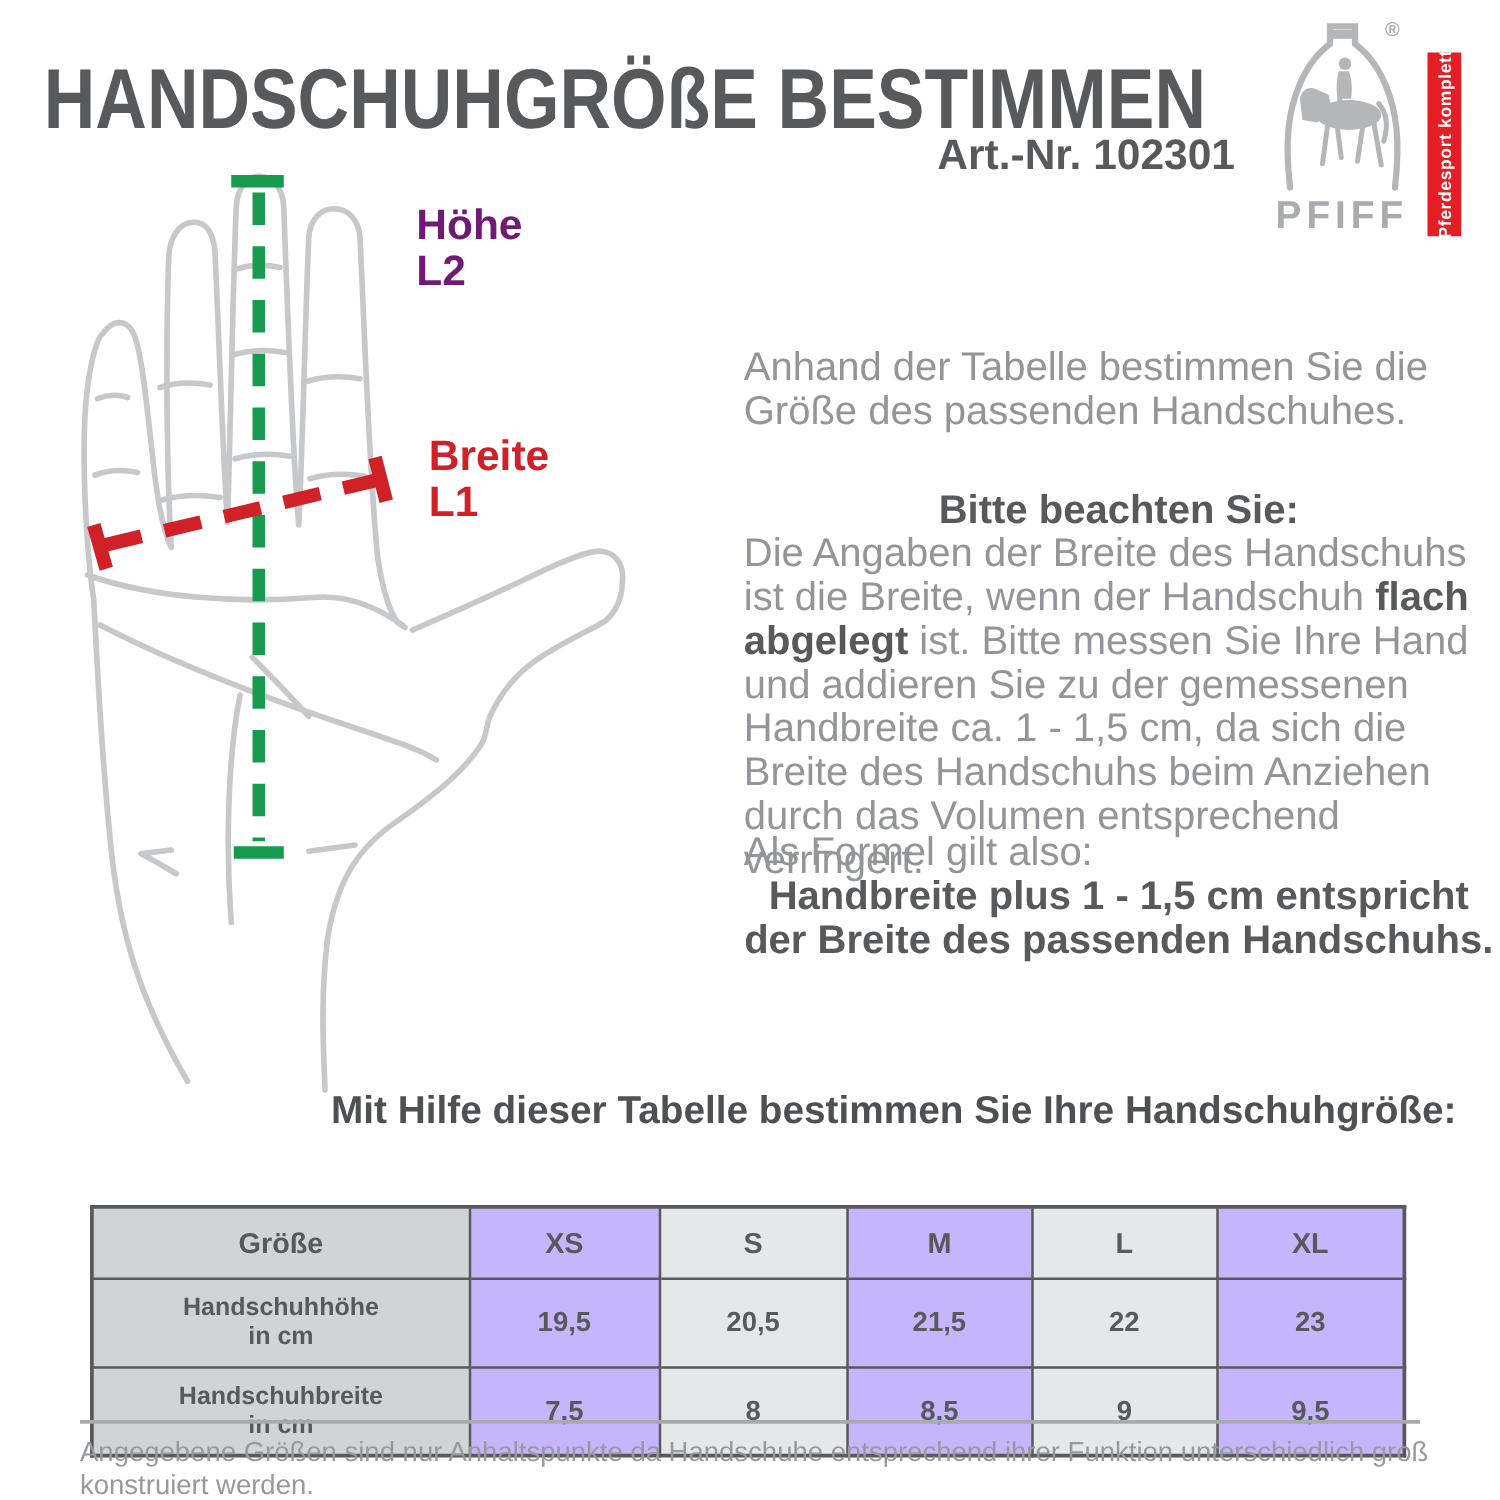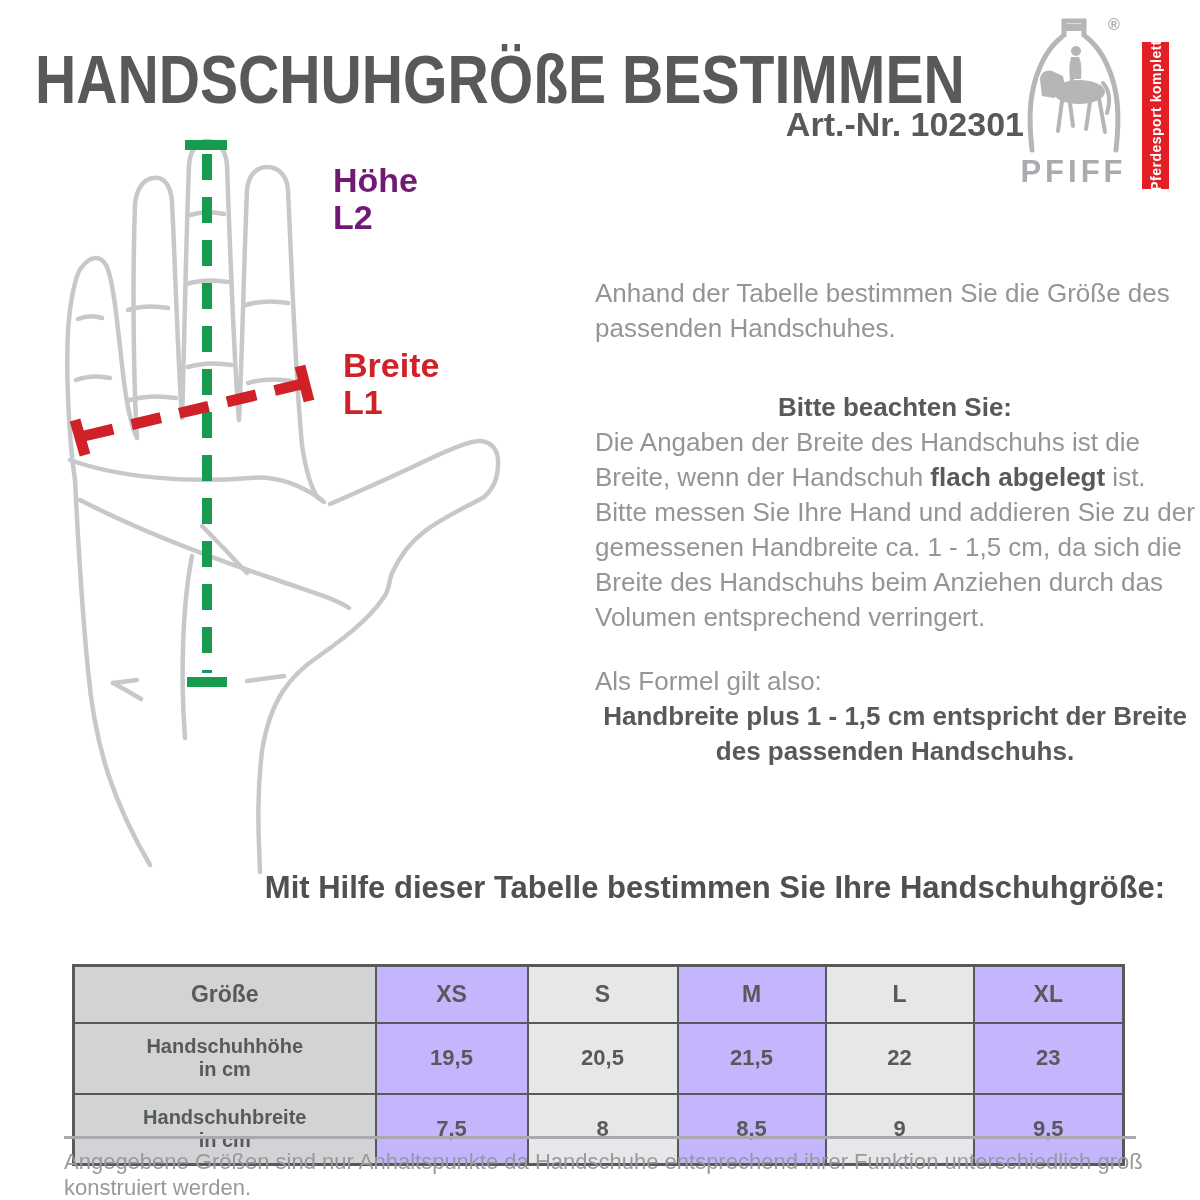--- a/index.html
+++ b/index.html
@@ -8,21 +8,21 @@
   .page{position:relative;width:1200px;height:1200px;background:#ffffff;overflow:hidden;}
 
   
   .title{
     position:absolute;left:35px;top:40px;
     font-size:68px;font-weight:bold;color:#58595b;
     letter-spacing:0px;white-space:nowrap;
     transform:scaleX(.84);transform-origin:left top;
   }
   .artnr{
-    position:absolute;left:636px;top:105px;width:388px;
+    position:absolute;left:600px;top:105px;width:388px;
     text-align:right;font-size:34px;font-weight:bold;color:#58595b;
   }
 
   
   .logo{position:absolute;left:1016px;top:14px;width:115px;height:180px;}
   .logo svg{position:absolute;left:0;top:0;}
   .logo .reg{position:absolute;left:92px;top:2px;font-size:16px;color:#a9abae;font-weight:bold;}
   .logo .wordmark{
     position:absolute;left:0;top:140px;width:115px;text-align:center;
     font-size:31px;font-weight:bold;color:#a9abae;letter-spacing:4px;
@@ -36,21 +36,21 @@
     color:#ffffff;font-size:14px;font-weight:bold;letter-spacing:.5px;white-space:nowrap;
   }
 
   
   .hand{position:absolute;left:40px;top:110px;width:500px;height:770px;}
   .measure-label{position:absolute;font-size:34px;font-weight:bold;line-height:37px;}
   .measure-label.green{color:#701a75;left:333px;top:162px;}
   .measure-label.red{color:#cf2127;left:343px;top:347px;}
 
   
-  .copy{position:absolute;left:595px;width:600px;font-size:26px;line-height:35px;color:#939598;}
+  .copy{position:absolute;left:595px;width:600px;font-size:32px;line-height:35px;color:#939598;}
   .copy b,.copy .bold{color:#58595b;font-weight:bold;text-align:center;}
   .intro{top:276px;}
   .note{top:390px;}
   .formula{top:664px;}
 
   
   .table-heading{
     position:absolute;left:250px;top:870px;width:930px;text-align:center;
     font-size:31px;font-weight:bold;color:#4f5052;
   }

